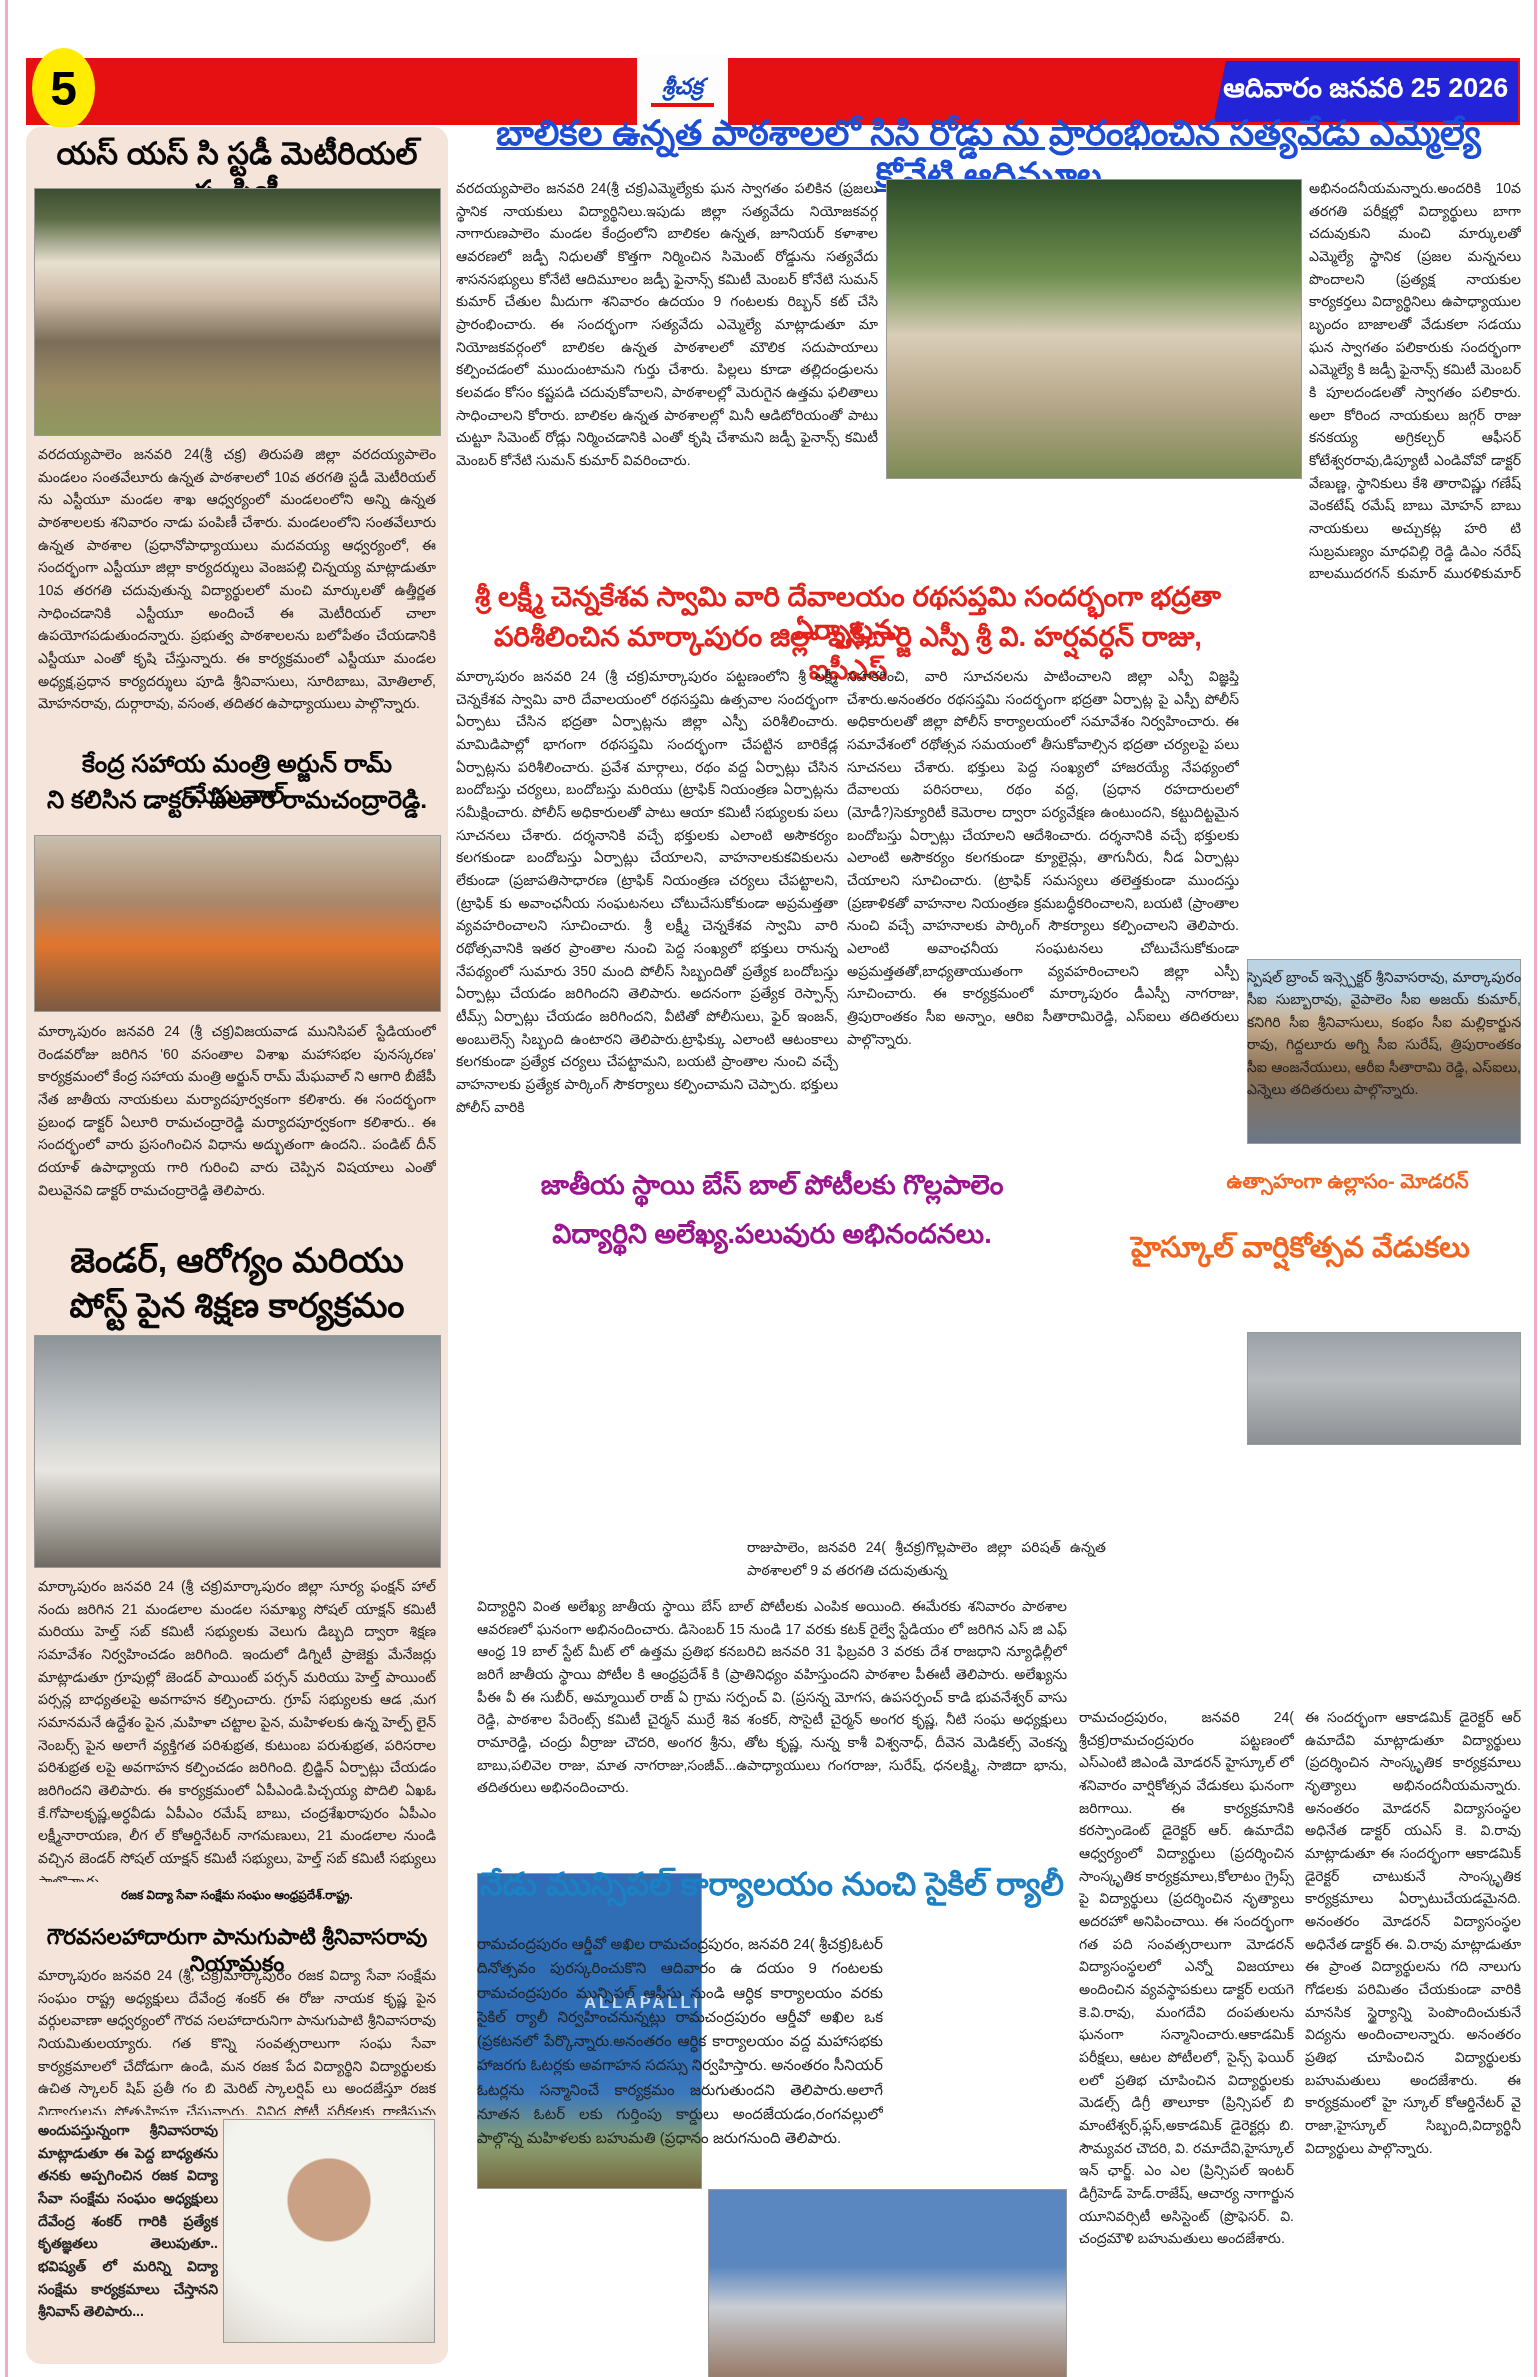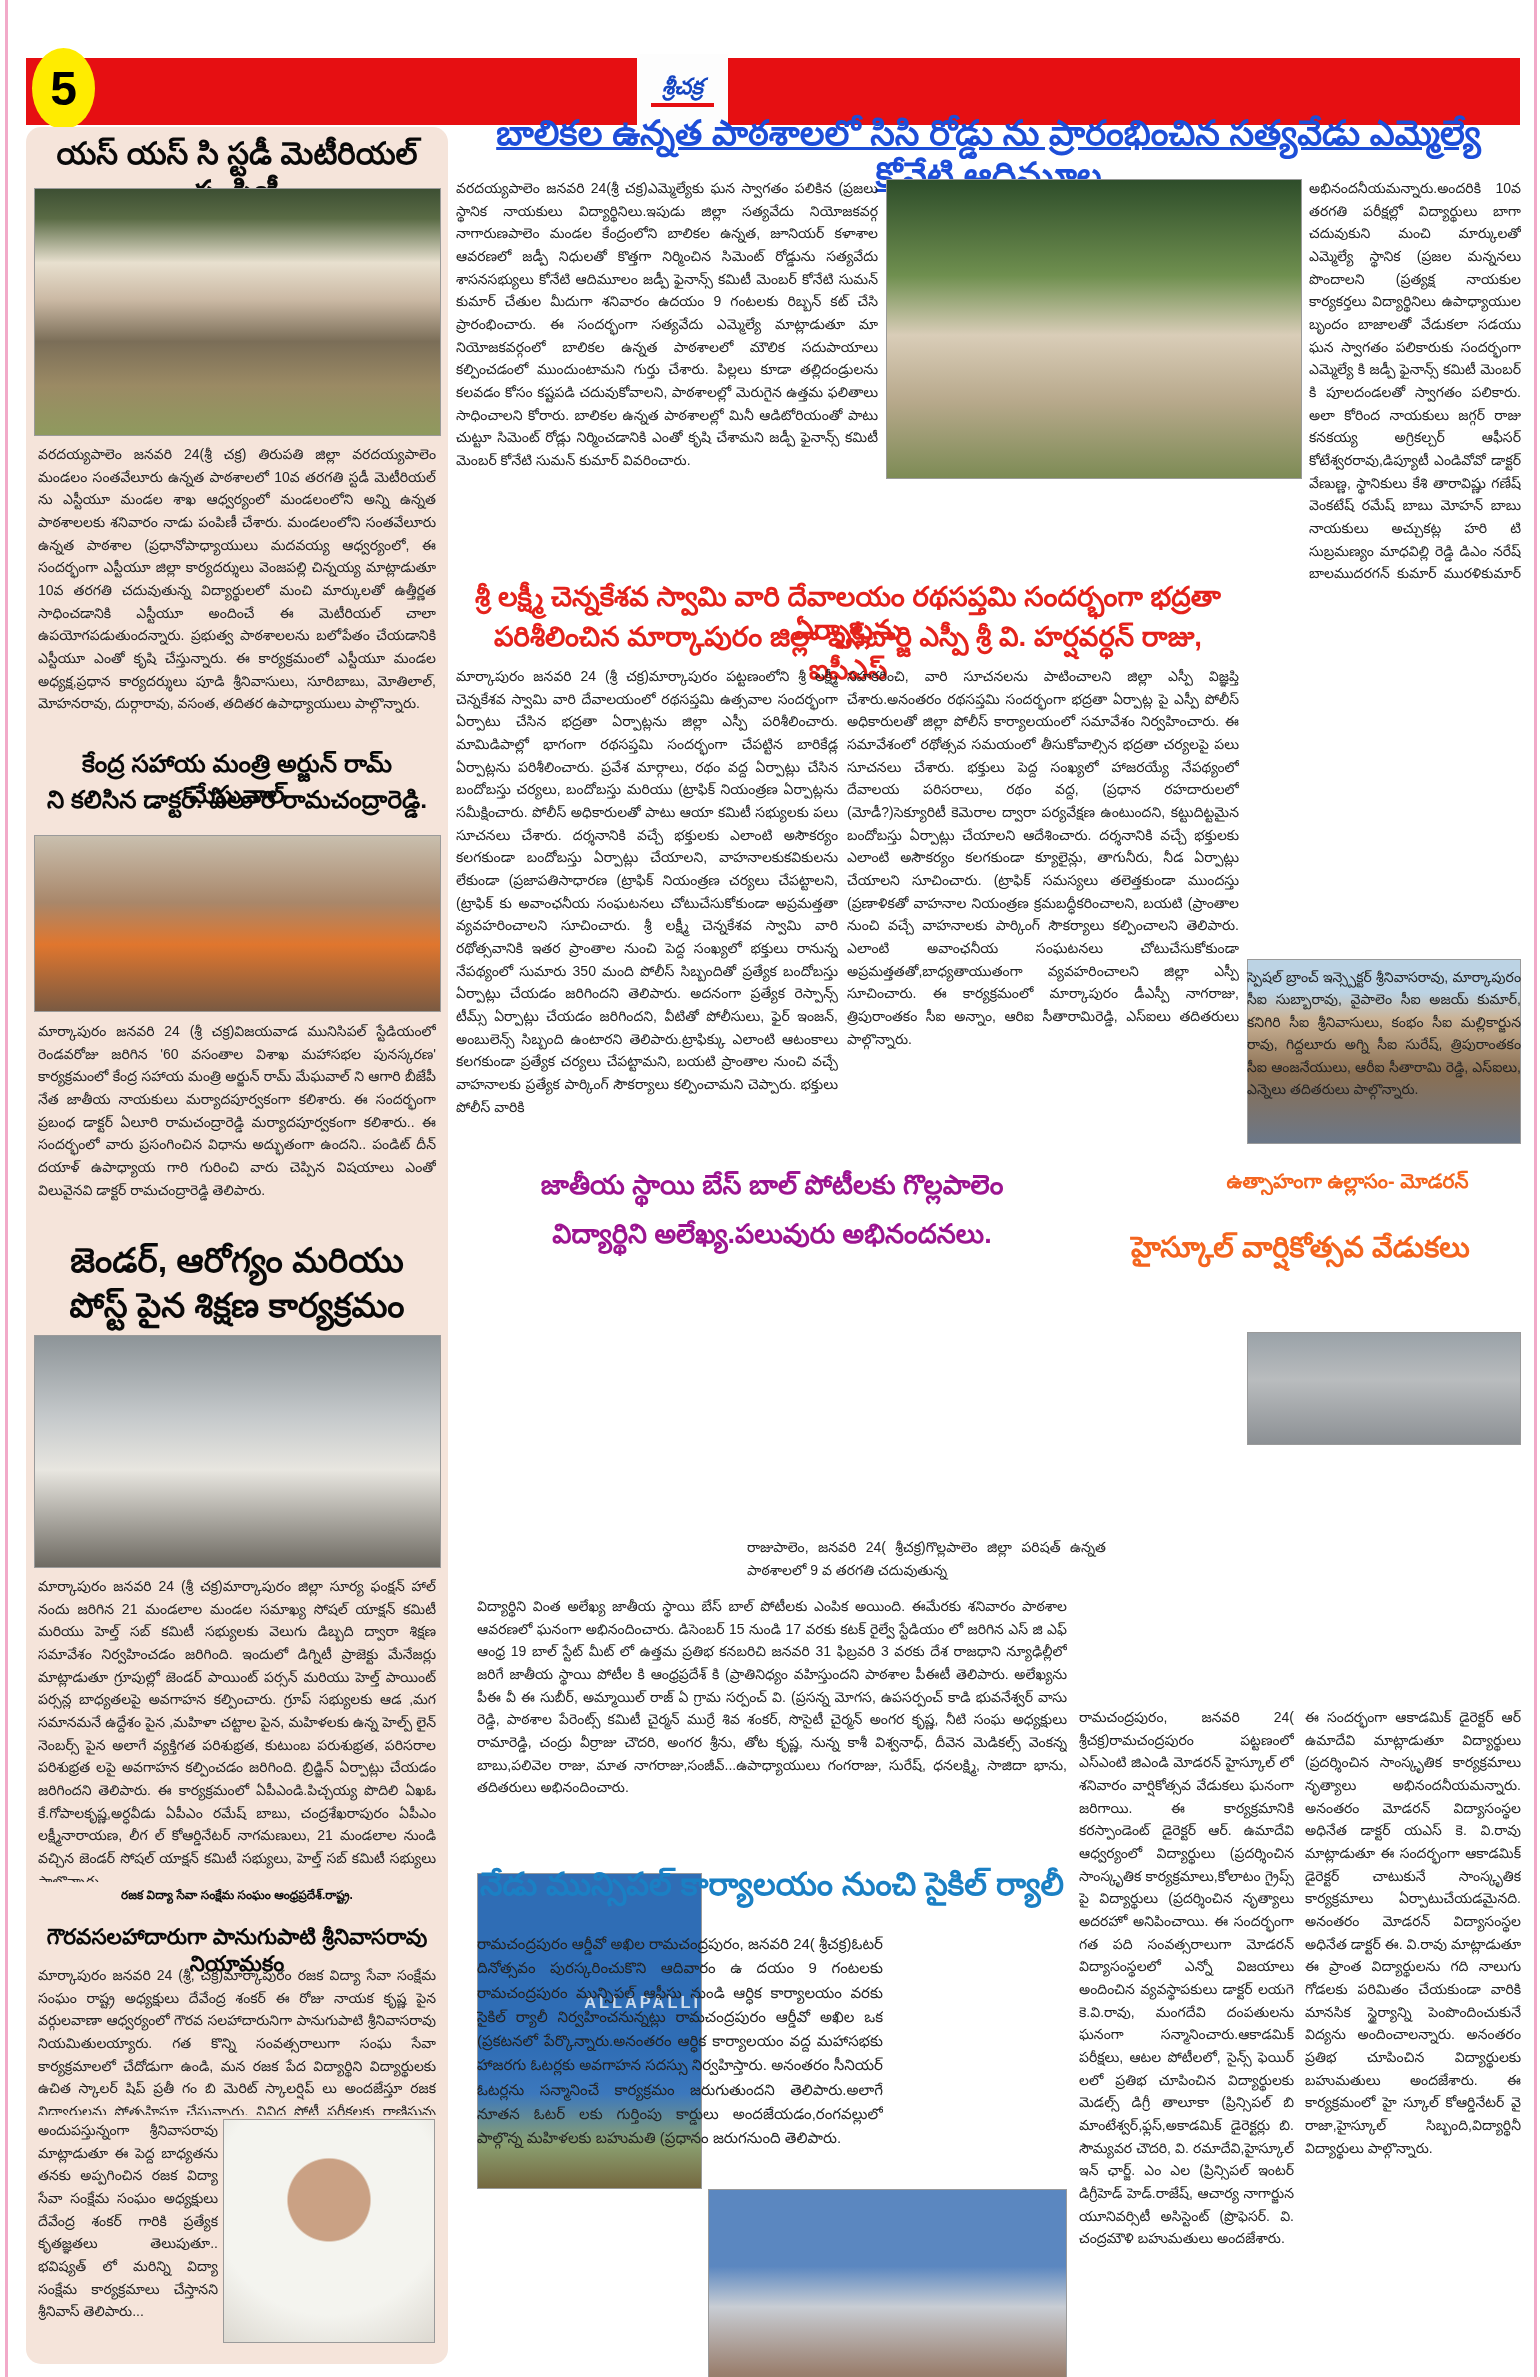--- a/index.html
+++ b/index.html
@@ -46,36 +46,39 @@
   .ph-garland{background:linear-gradient(180deg,#c9bfae 0%,#a9876a 38%,#e0762e 62%,#7a5a42 100%);}
   .ph-hall{background:linear-gradient(180deg,#8d9498 0%,#c5c9cb 35%,#e8e6e0 58%,#6e6a62 100%);}
   .ph-portrait{background:radial-gradient(circle at 50% 36%,#caa184 0 23%,#f4f4ef 24% 65%,#dcd8d0 100%);}
   .ph-ccroad{background:linear-gradient(180deg,#2e4d2a 0%,#6f8f4f 32%,#d9cdb8 52%,#b8a98c 74%,#7d8b55 100%);}
   .ph-temple{background:linear-gradient(180deg,#bcd3e4 0 18%,#cbb396 32%,#8a6f52 62%,#6b7788 100%);}
   .ph-police{background:linear-gradient(180deg,#9aa2a8 0%,#b9bcbe 42%,#8c9094 100%);}
   .ph-girl{background:linear-gradient(180deg,#2f6db5 0 55%,#3c78bd 70%,#8a9f70 86%,#75683f 100%);}
   .ph-team{background:linear-gradient(180deg,#5b87c0 0 30%,#c8cdd4 46%,#9a7f6e 72%,#5f6f4a 100%);}
 
   .caption{font-size:14px;line-height:1.6;text-align:justify;color:#222;}
-  .tworow{display:flex;gap:5px;}
+  .tworow{display:flex;gap:5px;font-weight:bold;}
 </style>
 </head>
 <body>
 
 <div id="page">
   <div class="edge left"></div>
   <div class="edge right"></div>
 
   <div class="banner">
     <div class="pagenum">
       <span>5</span>
     </div>
     <div class="logobox">
       <div class="logotext">శ్రీచక్ర</div>
       <div class="logounder"></div>
+    </div>
+    <div class="datebox">
+      <span>ఆదివారం  జనవరి 25 2026</span>
     </div>
   </div>
 
   <div class="leftcol">
 
     <div class="lc h-black" style="top:7.5px;font-size:31px;">యస్ యస్ సి స్టడీ మెటీరియల్ పంపిణీ</div>
     <div class="lc photo ph-school" style="top:61px;left:7.5px;width:407px;height:248px;"></div>
     <div class="lc body-text" style="top:316px;height:304px;">వరదయ్యపాలెం జనవరి 24(శ్రీ చక్ర)  తిరుపతి జిల్లా వరదయ్యపాలెం మండలం సంతవేలూరు ఉన్నత పాఠశాలలో 10వ తరగతి స్టడీ మెటీరియల్ ను ఎస్టీయూ మండల శాఖ ఆధ్వర్యంలో మండలంలోని అన్ని ఉన్నత పాఠశాలలకు శనివారం నాడు పంపిణీ చేశారు. మండలంలోని సంతవేలూరు ఉన్నత పాఠశాల (ప్రధానోపాధ్యాయులు మదవయ్య ఆధ్వర్యంలో, ఈ సందర్భంగా ఎస్టీయూ జిల్లా కార్యదర్శులు వెంజపల్లి చిన్నయ్య మాట్లాడుతూ 10వ తరగతి చదువుతున్న విద్యార్థులలో మంచి మార్కులతో ఉత్తీర్ణత సాధించడానికి ఎస్టీయూ అందించే ఈ మెటీరియల్ చాలా ఉపయోగపడుతుందన్నారు. ప్రభుత్వ పాఠశాలలను బలోపేతం చేయడానికి ఎస్టీయూ ఎంతో కృషి చేస్తున్నారు. ఈ కార్యక్రమంలో ఎస్టీయూ మండల అధ్యక్ష,ప్రధాన కార్యదర్శులు పూడి శ్రీనివాసులు, సూరిబాబు, మోతిలాల్, మోహనరావు, దుర్గారావు, వసంత, తదితర ఉపాధ్యాయులు పాల్గొన్నారు.</div>
 
     <div class="lc h-black" style="top:622px;font-size:24.6px;">కేంద్ర సహాయ మంత్రి అర్జున్ రామ్ మేఘవాల్</div>

